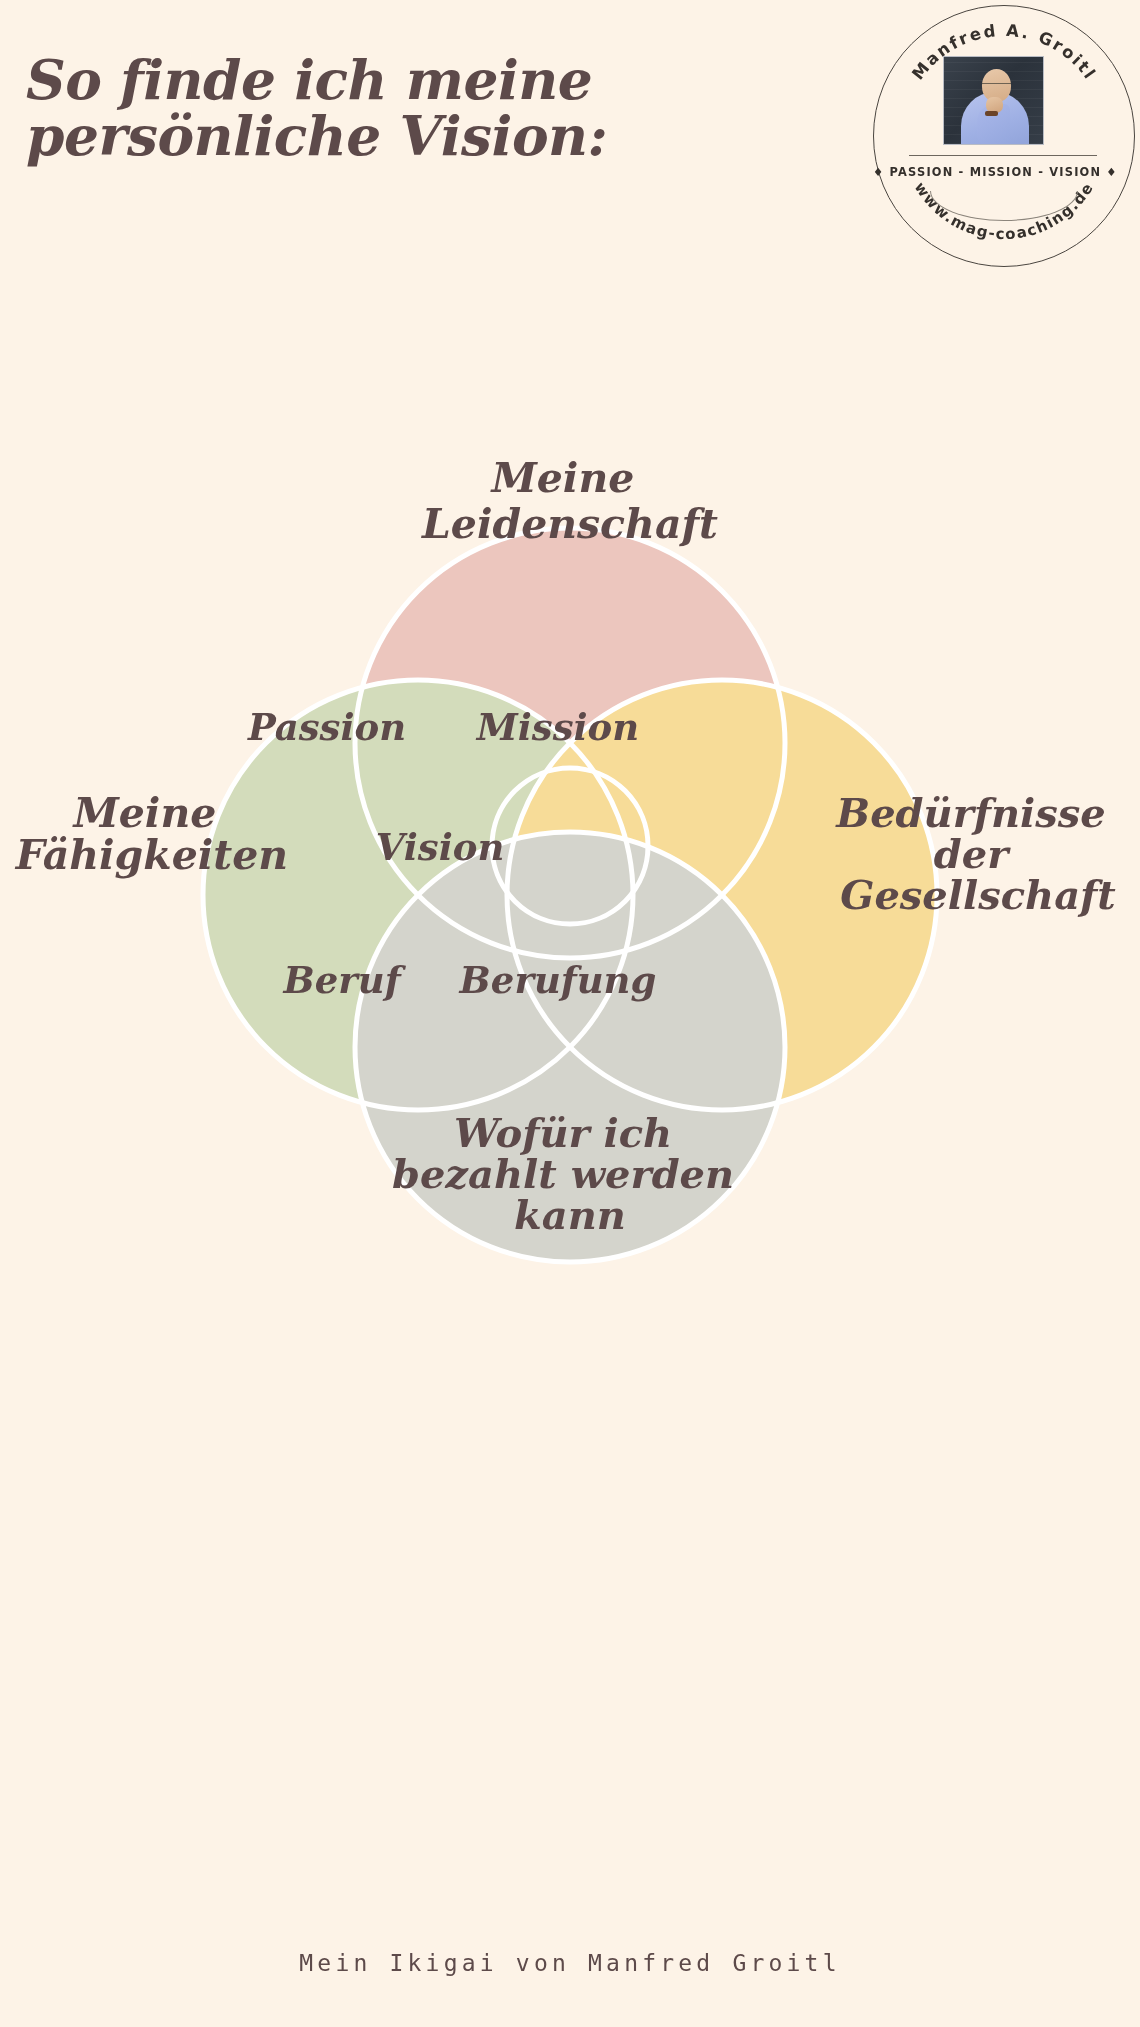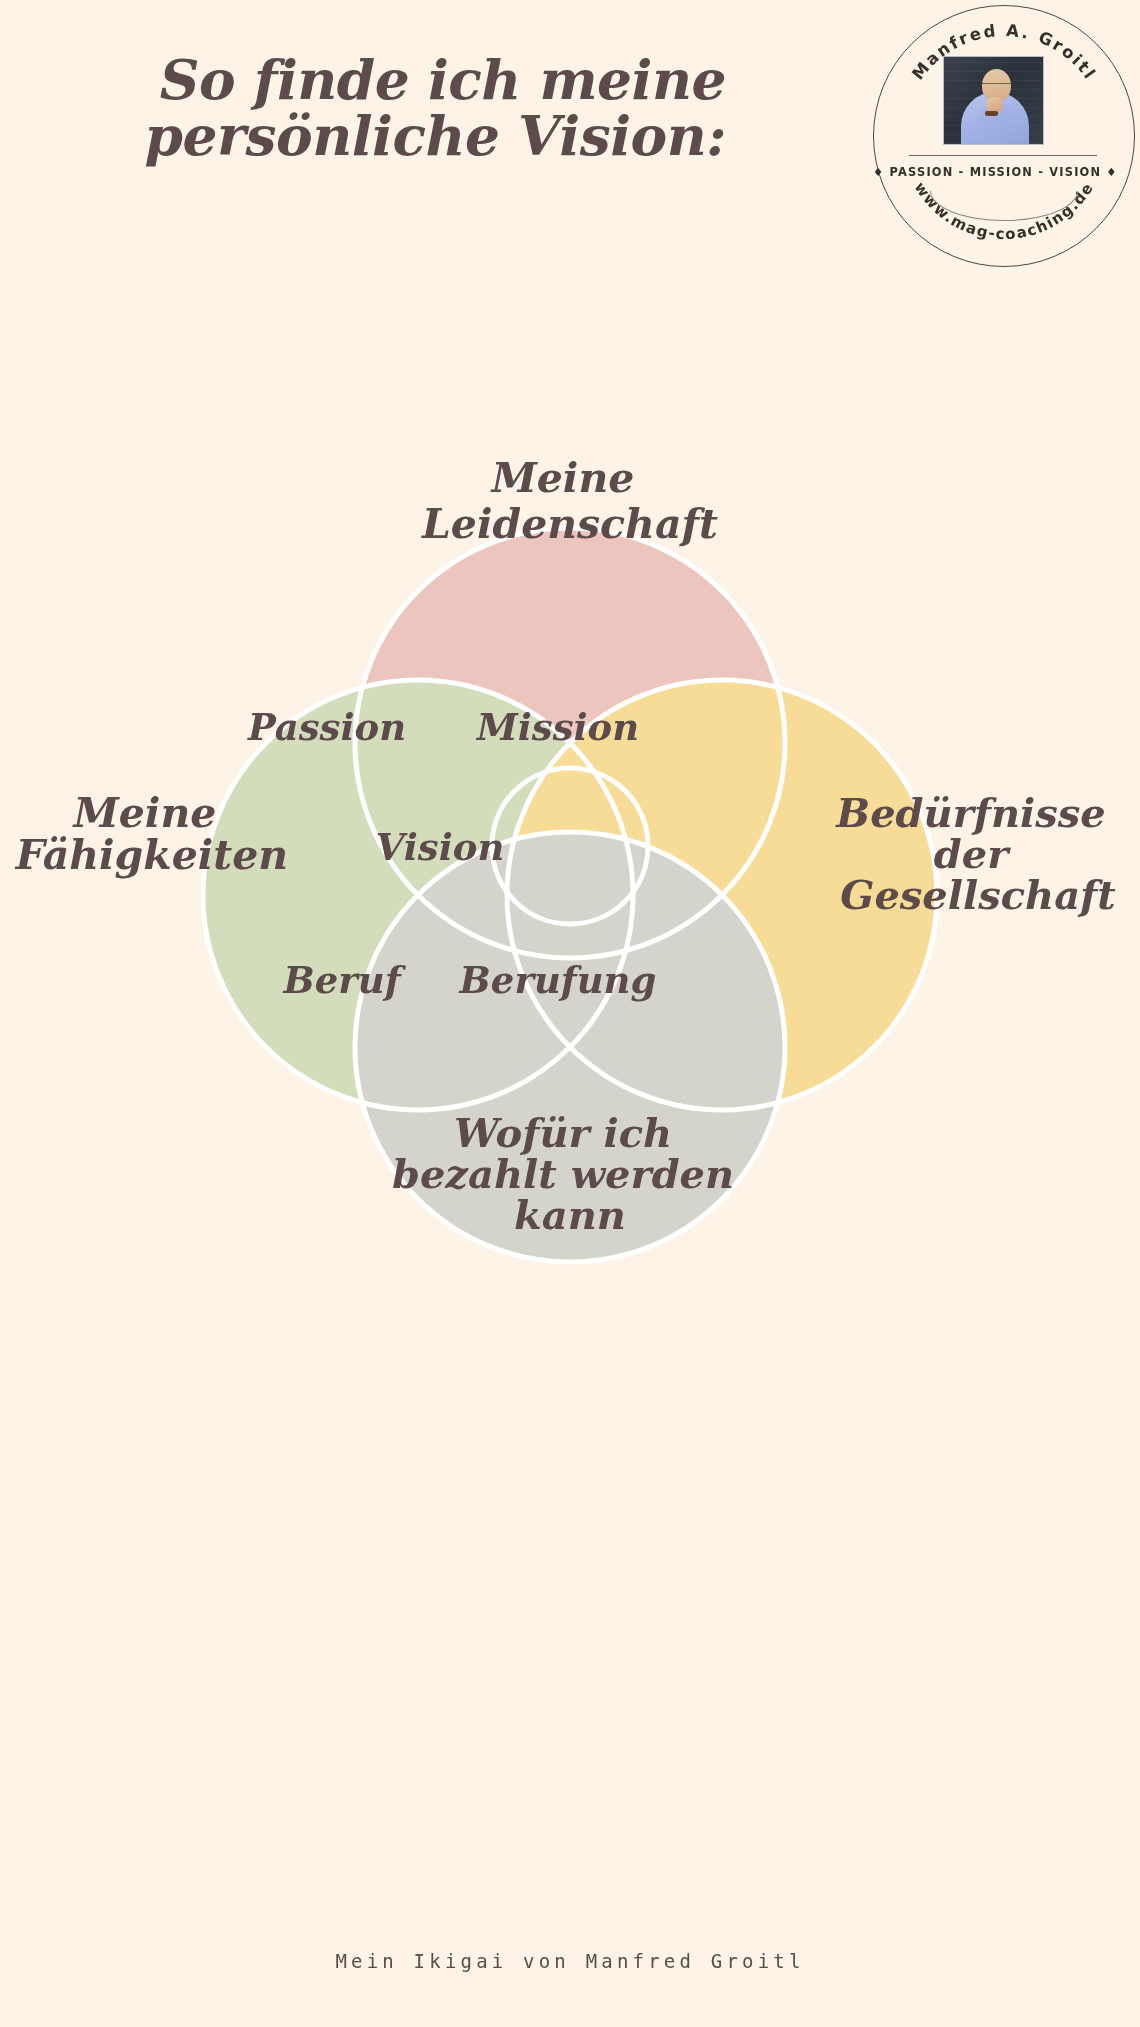--- a/index.html
+++ b/index.html
@@ -23,21 +23,20 @@
     top: 52px;
     width: 700px;
     font-family: "DejaVu Serif", serif;
     font-weight: bold;
     font-style: italic;
     font-size: 55px;
     line-height: 1.02;
     letter-spacing: -0.5px;
     color: #5d4a4a;
     white-space: pre-line;
-    text-align: right;
   }
 
   
   .badge {
     position: absolute;
     left: 873px;
     top: 5px;
     width: 262px;
     height: 222px;
   }
@@ -172,21 +171,21 @@
   }
 
   
   .footer {
     position: absolute;
     left: 0;
     top: 1950px;
     width: 1140px;
     text-align: center;
     font-family: "DejaVu Sans Mono", monospace;
-    font-size: 19px;
+    font-size: 23px;
     letter-spacing: 4.2px;
     color: #5d4a4a;
   }
 </style>
 </head>
 <body>
 
 <div class="headline">So finde ich meine
 persönliche Vision:</div>
 

